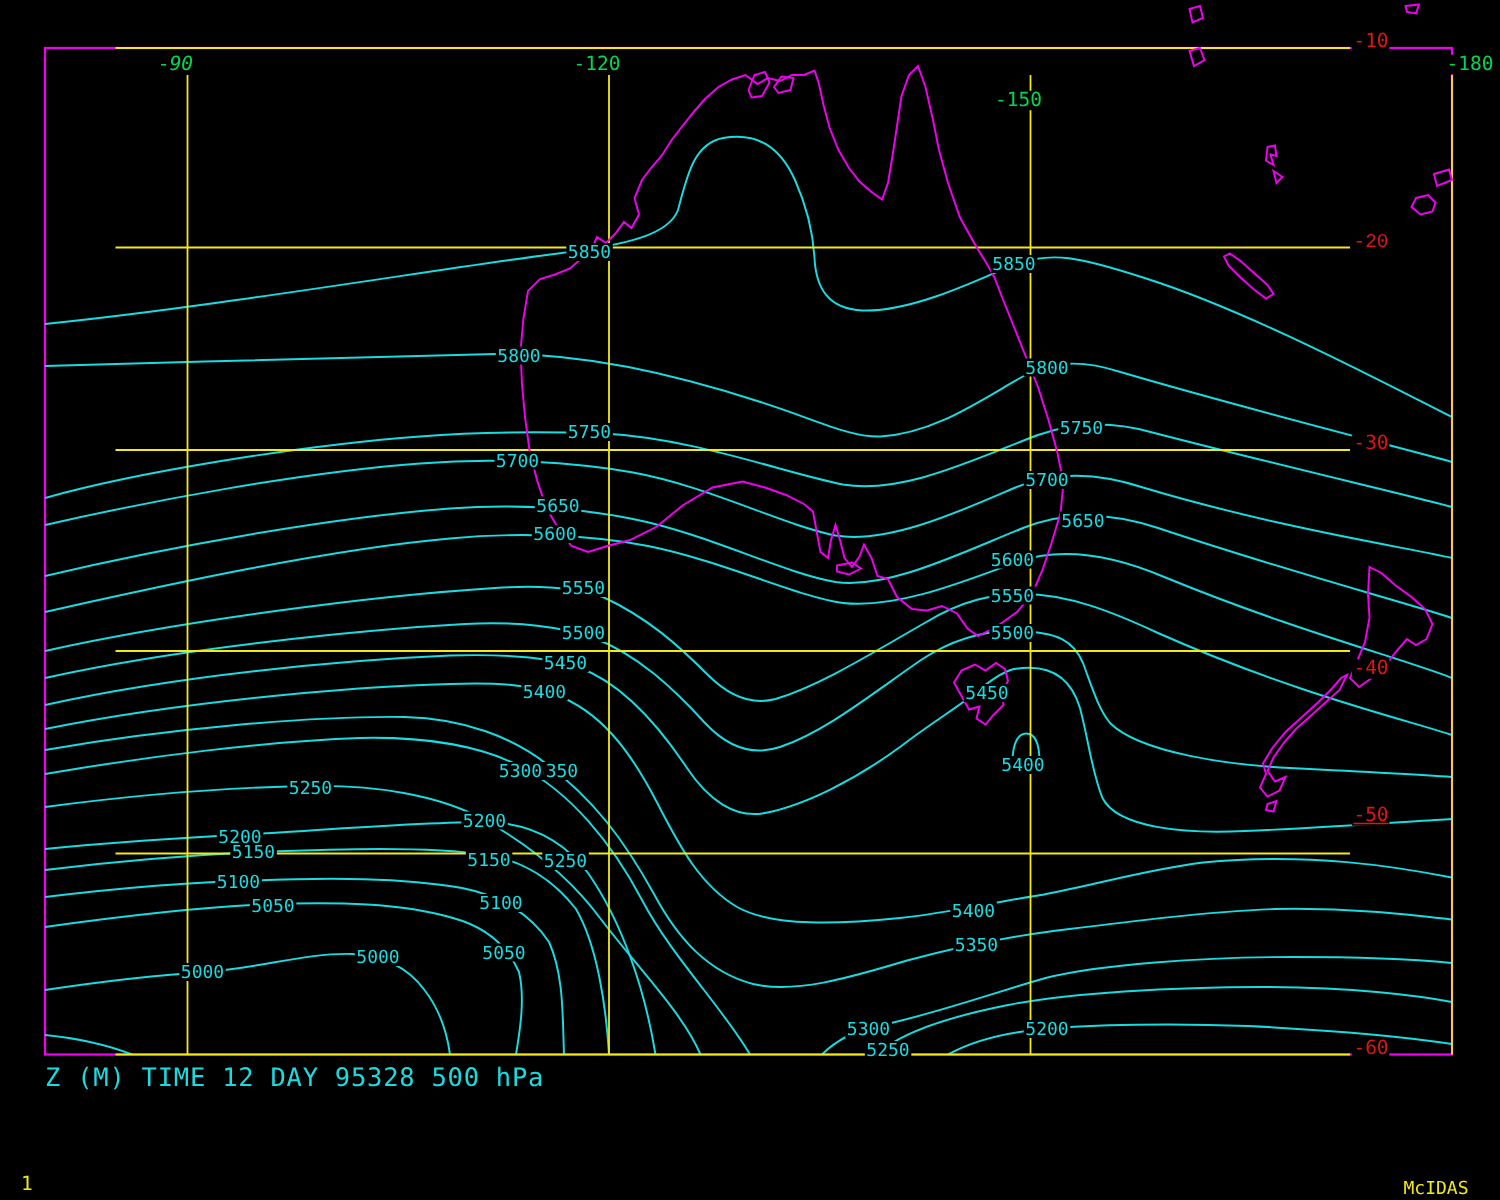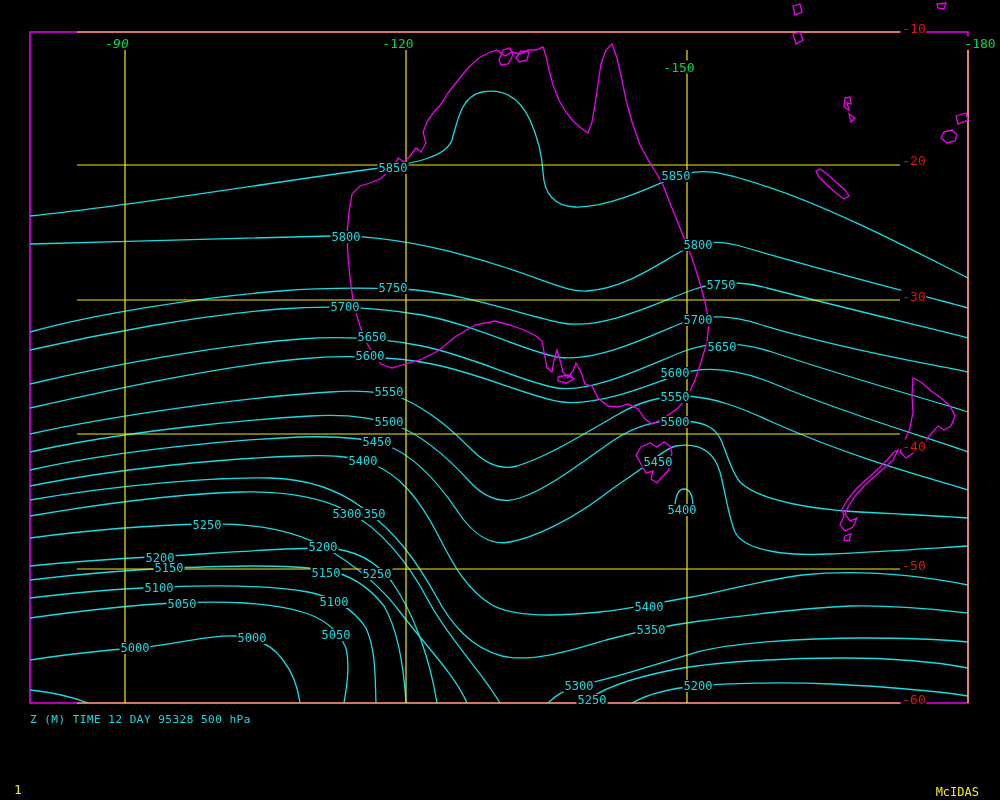--- a/index.html
+++ b/index.html
@@ -14,21 +14,21 @@
   .border  { fill:none; stroke:var(--magenta); stroke-width:1.5; }
   .lbl {
     position:absolute; background:#000; color:var(--cyan);
     font-size:12px; line-height:12px; padding:0 1px; white-space:pre;
     transform:translate(-50%,-50%);
   }
   .lbl.lon { color:var(--green); font-size:13px; line-height:13px; }
   .lbl.lat { color:var(--red);   font-size:13px; line-height:13px; }
   .statusline {
     position:absolute; left:30px; top:713px; color:var(--cyan);
-    font-size:11px; line-height:13px; letter-spacing:0.5px; white-space:pre;
+    font-size:17px; line-height:13px; letter-spacing:0.5px; white-space:pre;
   }
   .framenum {
     position:absolute; left:14px; top:783px; color:var(--yellow);
     font-size:13px; line-height:13px;
   }
   .brand {
     position:absolute; right:21px; top:786px; color:var(--yellow);
     font-size:12px; line-height:12px;
   }
 </style>
@@ -107,21 +107,21 @@
 
   <div id="labels">
       <div class="lbl lon" style="left: 117px; top: 43px; font-style: italic;">-90</div>
       <div class="lbl lon" style="left: 398px; top: 43px;">-120</div>
       <div class="lbl lon" style="left: 679px; top: 43px; margin-top: 24px;">-150</div>
       <div class="lbl lon" style="left: 980px; top: 43px;">-180</div>
       <div class="lbl lat" style="left: 914px; top: 28px;">-10</div>
       <div class="lbl lat" style="left: 914px; top: 161px; font-family: Liberation Mono, monospace;">-20</div>
       <div class="lbl lat" style="left: 914px; top: 296px;">-30</div>
       <div class="lbl lat" style="left: 914px; top: 446px;">-40</div>
-      <div class="lbl lat" style="left: 914px; top: 565px;">-50</div>
+      <div class="lbl lat" style="left: 914px; top: 544px; text-decoration: underline;">-50</div>
       <div class="lbl lat" style="left: 914px; top: 699px;">-60</div>
       <div class="lbl contour" style="left: 393px; top: 168px;">5850</div>
       <div class="lbl contour" style="left: 676px; top: 176px;">5850</div>
       <div class="lbl contour" style="left: 346px; top: 237px;">5800</div>
       <div class="lbl contour" style="left: 698px; top: 245px;">5800</div>
       <div class="lbl contour" style="left: 393px; top: 288px;">5750</div>
       <div class="lbl contour" style="left: 721px; top: 285px;">5750</div>
       <div class="lbl contour" style="left: 345px; top: 307px;">5700</div>
       <div class="lbl contour" style="left: 698px; top: 320px;">5700</div>
       <div class="lbl contour" style="left: 372px; top: 337px;">5650</div>

